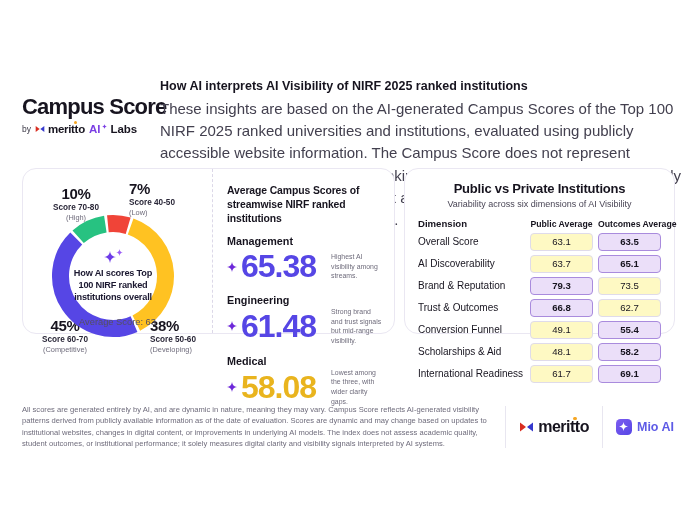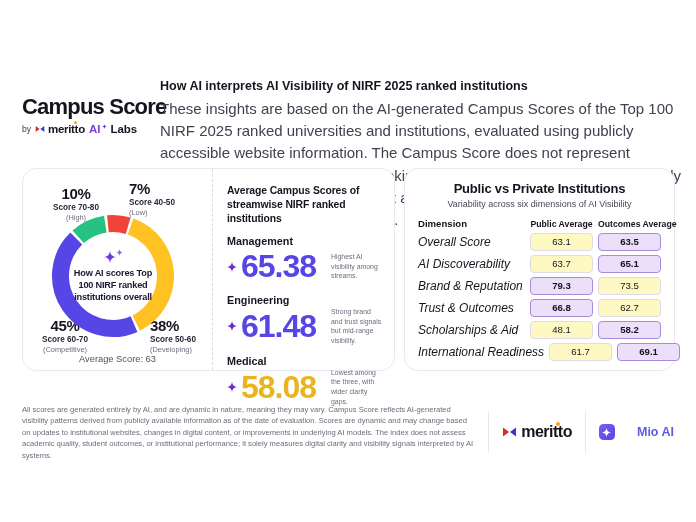--- a/index.html
+++ b/index.html
@@ -16,21 +16,21 @@
   .logo-sub .ai { font-size:11.5px; font-weight:800; color:#7B3FE4; margin-left:1px; }
   .logo-sub .labs { font-size:11.5px; font-weight:800; color:#17141F; }
   .logo-sub svg.sup { margin:-6px 0 0 -1px; }
 
   
   .header-text { position:absolute; left:160px; top:79px; width:522px; }
   .header-title { font-size:12.5px; font-weight:800; color:#17141F; }
   .header-body { margin-top:5px; font-size:15px; color:#43404F; line-height:1.48; }
 
   
-  .card { position:absolute; top:168px; height:203px; background:#fff; border:1px solid #EAE7F2; border-radius:14px; }
+  .card { position:absolute; top:168px; height:166px; background:#fff; border:1px solid #EAE7F2; border-radius:14px; }
   .card-left { left:22px; width:373px; display:flex; }
   .card-right { left:404px; width:271px; padding:12px 13px 12px 13px; }
 
   
   .donut-col { position:relative; width:190px; border-right:1.5px dashed #DCD8E8; flex:none; }
   #donut-svg { position:absolute; left:20px; top:37px; }
   .donut-center { position:absolute; left:20px; top:37px; width:140px; height:140px;
                   display:flex; flex-direction:column; align-items:center; justify-content:center; text-align:center; }
   .donut-center .ctitle { width:94px; margin-top:2px; font-size:9.2px; font-weight:800; letter-spacing:-0.2px; color:#1B1830; line-height:1.32; }
   .seg-label { position:absolute; line-height:1.15; }
@@ -54,33 +54,33 @@
   .stream-value { font-size:32px; font-weight:800; letter-spacing:-1px; }
   .stream-note { font-size:6.9px; color:#6E6B7B; line-height:1.4; max-width:96px; }
 
   
   .table-title { text-align:center; font-size:13px; font-weight:800; color:#17141F; letter-spacing:-0.2px; }
   .table-sub { text-align:center; font-size:9px; color:#4A4656; margin-top:3px; }
   .trow { display:grid; grid-template-columns:1fr 63px 63px; gap:5px; align-items:center; margin-top:3.5px; }
   .trow.head { margin-top:9px; margin-bottom:2px; }
   .th { font-size:8.7px; font-weight:800; color:#17141F; text-align:center; white-space:nowrap; }
   .th.dimh { text-align:left; font-size:9.6px; }
-  .dim { font-size:12px; color:#17141F; white-space:nowrap;font-style:italic; }
+  .dim { font-size:10px; color:#17141F; white-space:nowrap; }
   .cell { height:18.5px; display:flex; align-items:center; justify-content:center; font-size:9.6px; color:#17141F;
           background:#fef9c3; border:1px solid #DFDBEA; border-radius:4px; }
   .cell.hl { background:#EBDFF9; border-color:#A98BDD; font-weight:800; }
 
   
   .footer { position:absolute; left:22px; top:404px; width:652px; display:flex; align-items:center; }
   .disclaimer { width:480px; font-size:7.6px; color:#6E6B7B; line-height:1.5; }
   .fdiv { width:1px; height:42px; background:#E8E6F0; margin:0 13px; flex:none; }
   .meritto-logo { display:flex; align-items:center; gap:4px; flex:none; }
   .meritto-word { position:relative; font-size:16px; font-weight:800; color:#17141F; letter-spacing:-0.5px; }
   .meritto-word:after { content:""; position:absolute; right:12px; top:-1px; width:3.5px; height:3.5px; border-radius:50%; background:#F6A623; }
-  .mio { display:flex; align-items:center; gap:22px; flex:none; }
+  .mio { display:flex; align-items:center; gap:5px; flex:none; }
   .mio-icon { width:16px; height:16px; border-radius:4.5px; background:linear-gradient(135deg,#7C5CF0,#5646E5);
               display:flex; align-items:center; justify-content:center; }
   .mio-text { font-size:12.5px; font-weight:800; color:#5E5BE6; }
 </style>
 </head>
 <body>
 
 <div class="page">
 
   <svg width="0" height="0" style="position:absolute" aria-hidden="true">
@@ -229,20 +229,25 @@
       <div class="dim">Brand &amp; Reputation</div>
       <div class="cell public hl">79.3</div>
       <div class="cell private">73.5</div>
     </div>
     <div class="trow">
       <div class="dim">Trust &amp; Outcomes</div>
       <div class="cell public hl">66.8</div>
       <div class="cell private">62.7</div>
     </div>
     <div class="trow">
+      <div class="dim">Conversion Funnel</div>
+      <div class="cell public">49.1</div>
+      <div class="cell private hl">55.4</div>
+    </div>
+    <div class="trow">
       <div class="dim">Scholarships &amp; Aid</div>
       <div class="cell public">48.1</div>
       <div class="cell private hl">58.2</div>
     </div>
     <div class="trow">
       <div class="dim">International Readiness</div>
       <div class="cell public">61.7</div>
       <div class="cell private hl">69.1</div>
     </div>
   </div>

